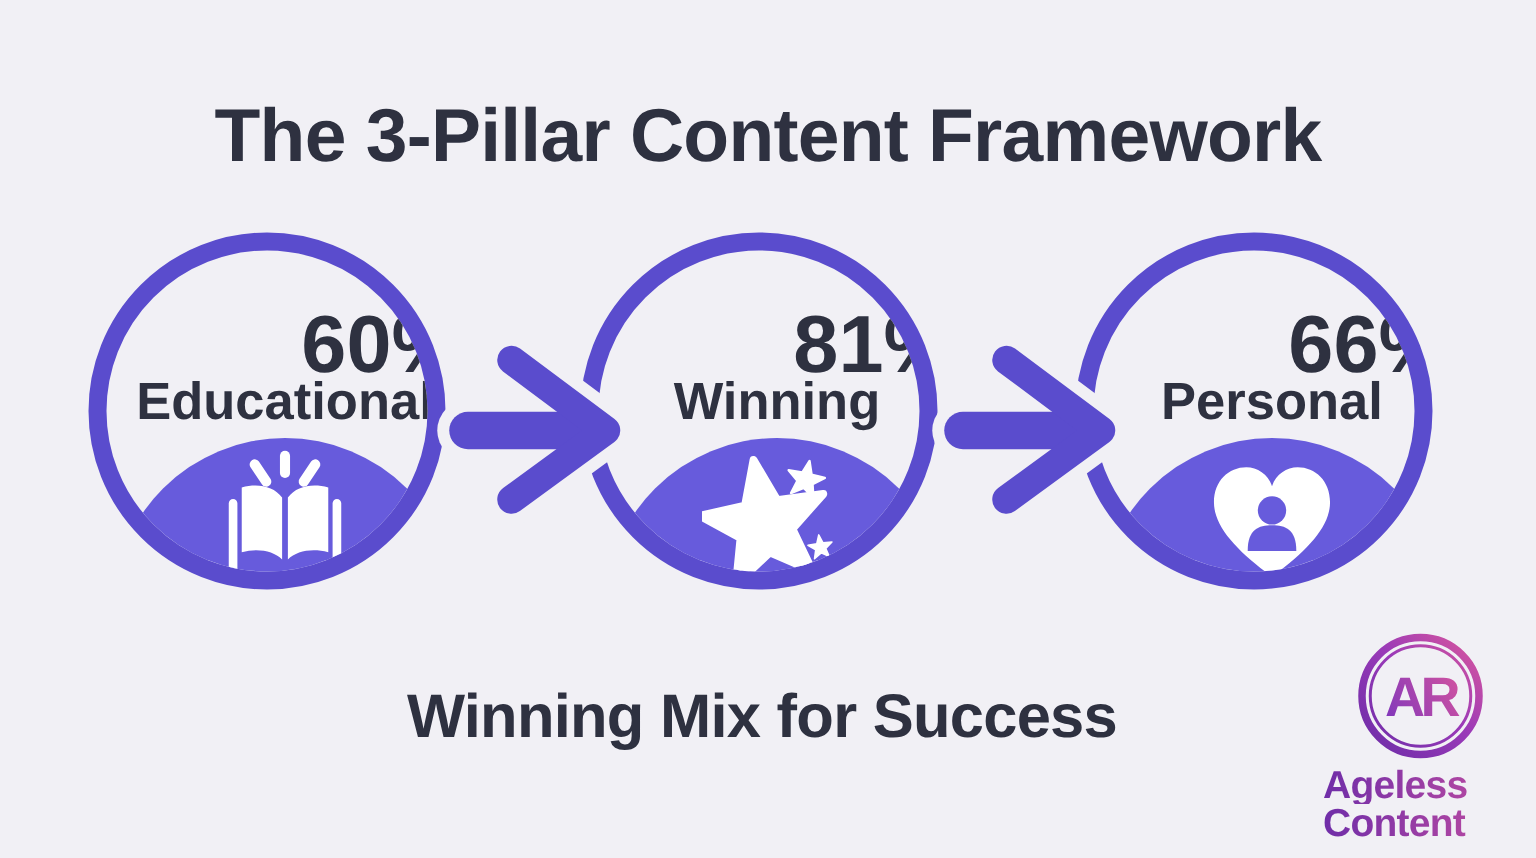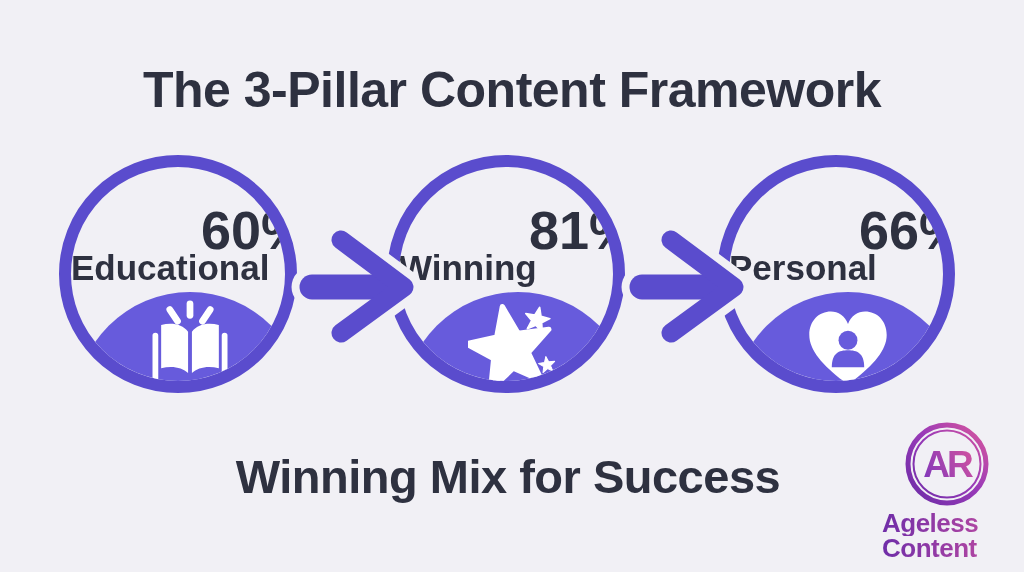--- a/index.html
+++ b/index.html
@@ -13,34 +13,34 @@
     --logo-pink:#d4549f;
   }
   *{margin:0;padding:0;box-sizing:border-box;}
   html,body{width:1024px;height:572px;overflow:hidden;}
   body{font-family:"Liberation Sans","DejaVu Sans",sans-serif;background:var(--background);}
   .stage{position:relative;width:1024px;height:572px;background:var(--background);padding-left:32px;}
 
   .title{position:absolute;top:64px;left:0;width:1024px;text-align:center;
     font-size:50px;line-height:52px;font-weight:700;letter-spacing:-0.5px;color:var(--text-dark);}
   .subtitle{position:absolute;top:452px;left:0;width:1016px;text-align:center;
-    font-size:47px;line-height:50px;font-weight:700;letter-spacing:-0.5px;color:var(--text-dark);}
+    font-size:41px;line-height:50px;font-weight:700;letter-spacing:-0.5px;color:var(--text-dark);}
 
   .pillar{position:absolute;top:155px;width:238px;height:238px;
     border:12px solid var(--ring-purple);border-radius:50%;overflow:hidden;
     background:var(--background);}
   .pillar-1{left:59px;}
   .pillar-2{left:387px;}
   .pillar-3{left:717px;}
 
   .hill{position:absolute;left:0;top:0;width:238px;height:238px;}
 
   .pct{position:absolute;top:36px;left:0;width:238px;text-align:right;
     font-size:54px;line-height:54px;font-weight:700;color:var(--text-dark);}
-  .lbl{position:absolute;top:83px;left:0;width:238px;
+  .lbl{position:absolute;top:83px;left:0;width:238px;text-align:center;
     font-size:35px;line-height:35px;font-weight:700;color:var(--text-dark);}
 
   .picto{position:absolute;}
   .picto-book{left:69px;top:132px;width:100px;height:100px;}
   .picto-stars{left:69px;top:134px;width:100px;height:100px;}
   .picto-heart{left:74px;top:140px;width:90px;height:81px;}
 
   .arrows{position:absolute;left:0;top:0;width:1024px;height:572px;pointer-events:none;}
 
   .logo{position:absolute;left:870px;top:421px;width:155px;}

